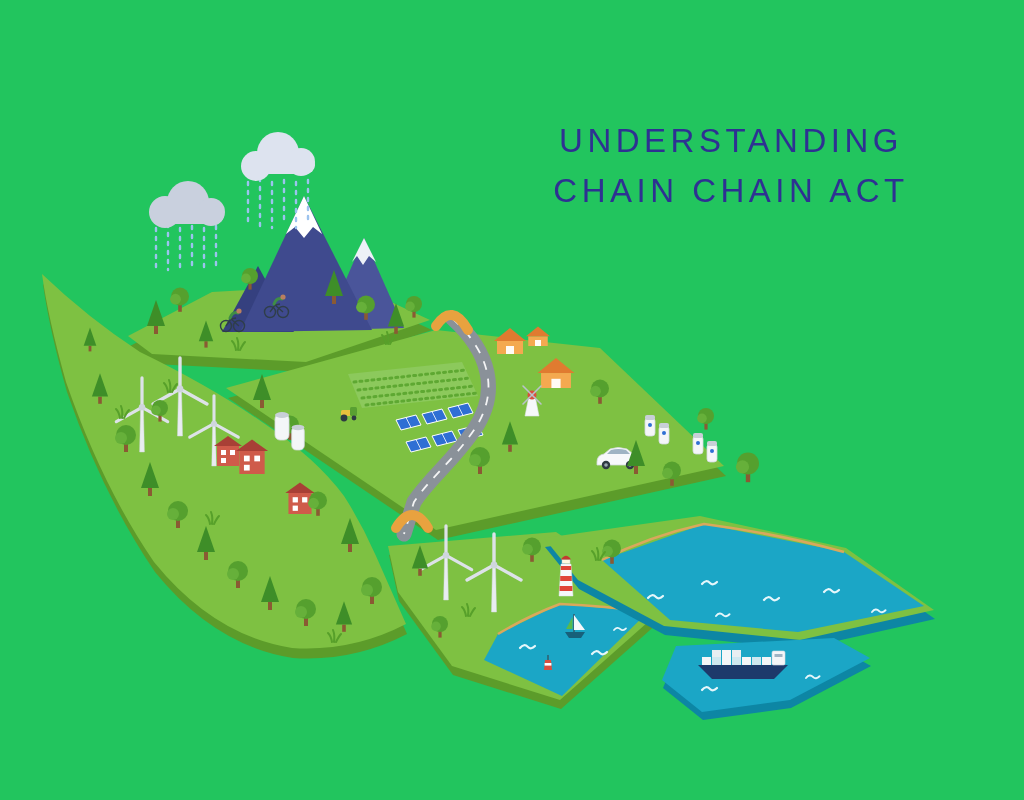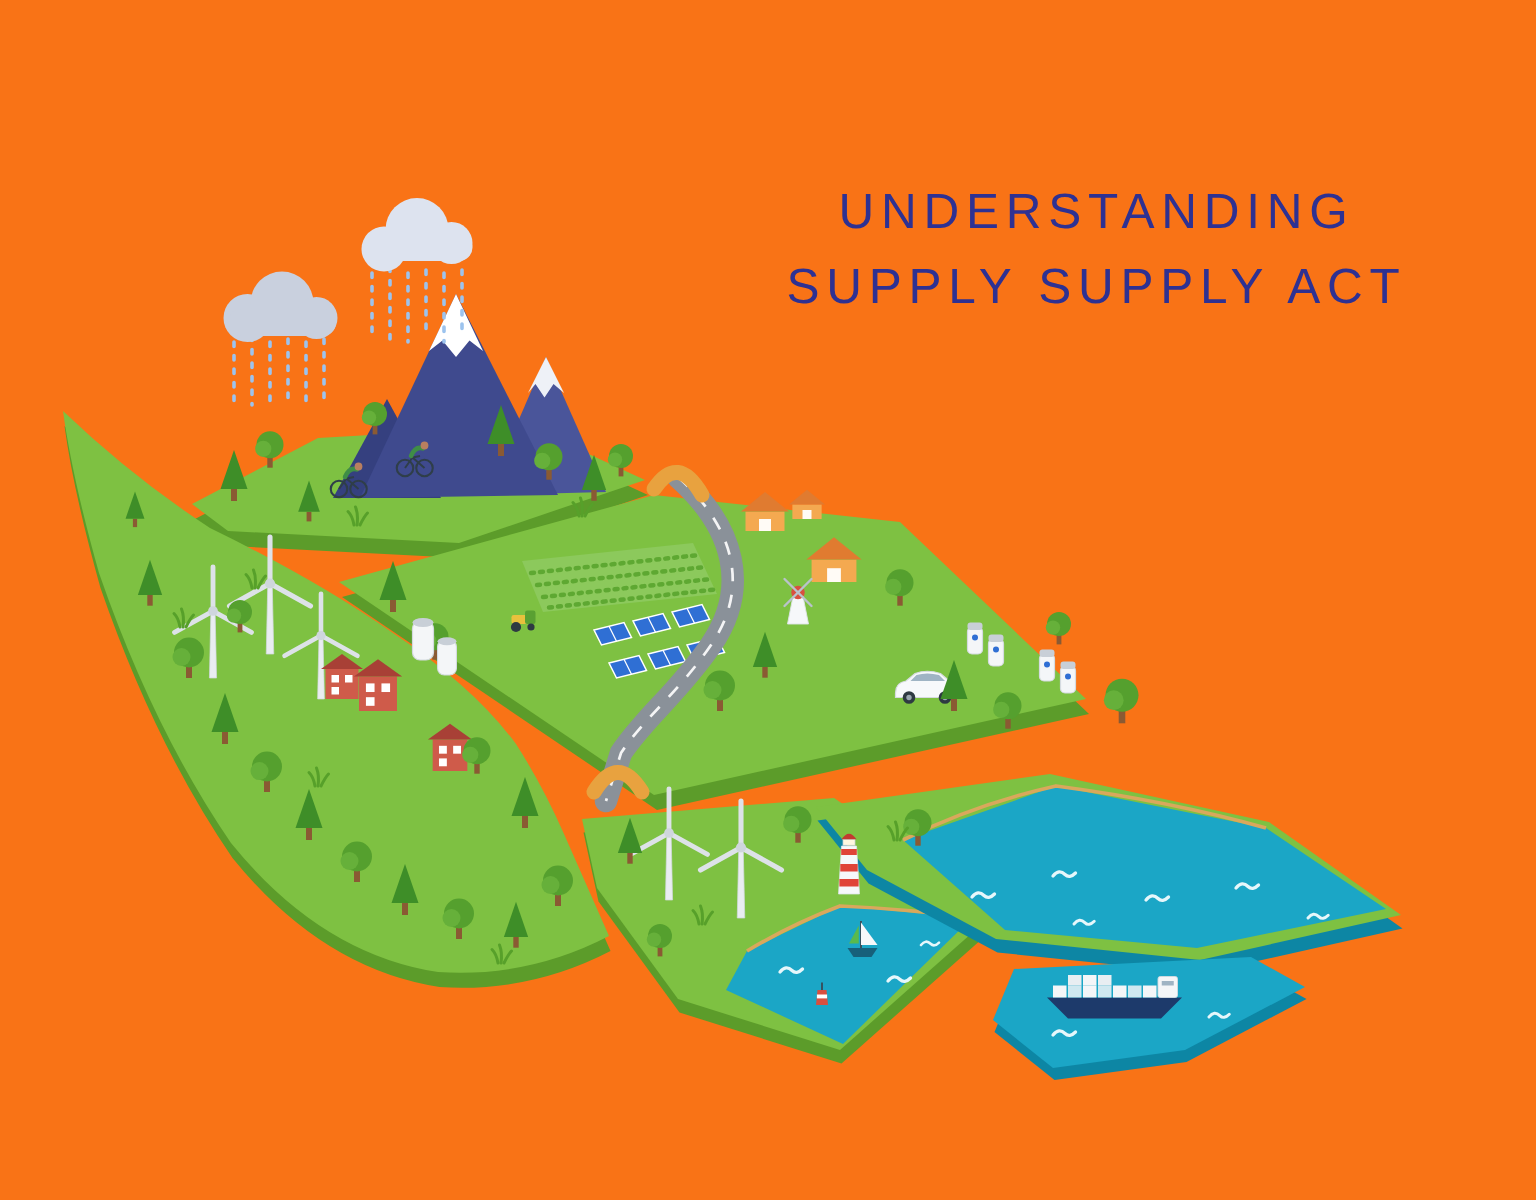--- a/index.html
+++ b/index.html
@@ -1,17 +1,17 @@
 <!DOCTYPE html>
 <html><head>
 <meta charset="utf-8">
 <style>
   html,body{margin:0;padding:0;background:#ffffff;}
   body{width:1024px;height:800px;overflow:hidden;font-family:"Liberation Sans",sans-serif;}
-  .canvas{position:relative;width:1024px;height:800px;background:#f97316;}
+  .canvas{position:relative;width:1024px;height:800px;background:#22c55e;}
   .scene{position:absolute;left:0;top:0;}
   .title{
     position:absolute;left:492px;top:116px;width:478px;
     text-align:center;color:#2e3192;font-size:33px;font-weight:500;
     letter-spacing:4.5px;line-height:1.52;
   }
 </style>
 </head>
 <body>
 
@@ -363,16 +363,16 @@
         <rect x="-32" y="-18" width="9" height="7" fill="#e8eef2"></rect>
         <rect x="-22" y="-18" width="9" height="7" fill="#f4f6f8"></rect>
         <rect x="-12" y="-18" width="9" height="7" fill="#e8eef2"></rect>
       </g>
     </g>
 
   </svg>
 
   <div class="title">
     <div>UNDERSTANDING</div>
-    <div>SUPPLY SUPPLY ACT</div>
+    <div>CHAIN CHAIN ACT</div>
   </div>
 
 </div>
 
 </body></html>

